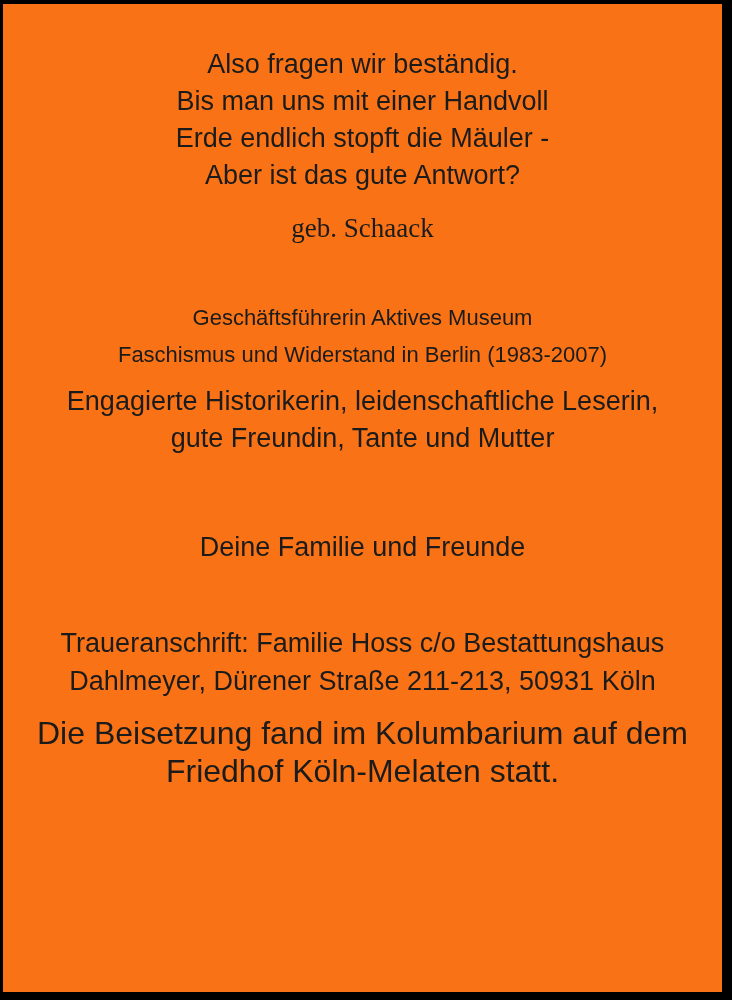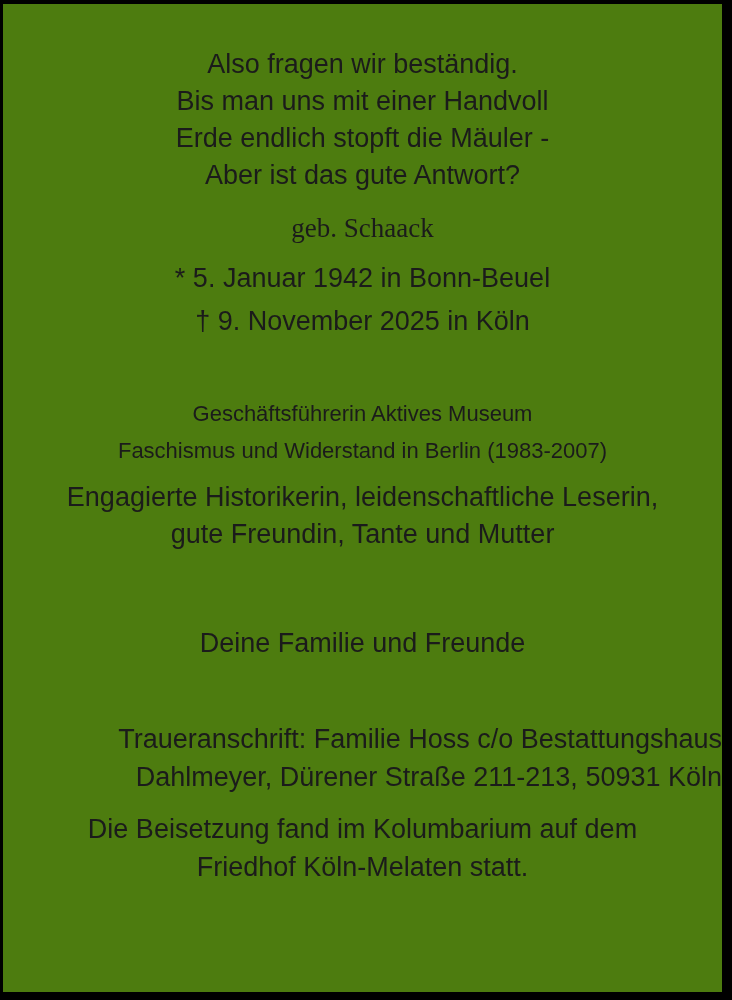--- a/index.html
+++ b/index.html
@@ -4,21 +4,21 @@
 <style>
   html, body {
     margin: 0;
     padding: 0;
     background: #ffffff;
   }
   .page {
     width: 732px;
     height: 1000px;
     box-sizing: border-box;
-    background: #4d7c0f;
+    background: #f97316;
     border-style: solid;
     border-color: #000000;
     
     border-width: 4px 10px 8px 3px;
     text-align: center;
     color: #1b1b1b;
     font-family: "Liberation Sans", "DejaVu Sans", sans-serif;
     overflow: hidden;
   }
   .quote {
@@ -56,48 +56,43 @@
   }
   .mourners {
     margin-top: 72px;
     font-size: 27px;
     line-height: 37px;
   }
   .address {
     margin-top: 58px;
     font-size: 27px;
     line-height: 38px;
-    text-align: right;
   }
   .burial {
     margin-top: 14px;
-    font-size: 27px;
+    font-size: 32px;
     line-height: 38px;
     text-align: center;
   }
 </style>
 </head>
 <body>
 
 <div class="page">
 
   <div class="quote">
     <div>Also fragen wir beständig.</div>
     <div>Bis man uns mit einer Handvoll</div>
     <div>Erde endlich stopft die Mäuler -</div>
     <div>Aber ist das gute Antwort?</div>
   </div>
 
 
   <div class="maiden">geb. Schaack</div>
 
-  <div class="dates">
-    <div>* 5. Januar 1942 in Bonn-Beuel</div>
-    <div>† 9. November 2025 in Köln</div>
-  </div>
 
   <div class="role">
     <div>Geschäftsführerin Aktives Museum</div>
     <div>Faschismus und Widerstand in Berlin (1983-2007)</div>
   </div>
 
   <div class="tribute">
     <div>Engagierte Historikerin, leidenschaftliche Leserin,</div>
     <div>gute Freundin, Tante und Mutter</div>
   </div>

